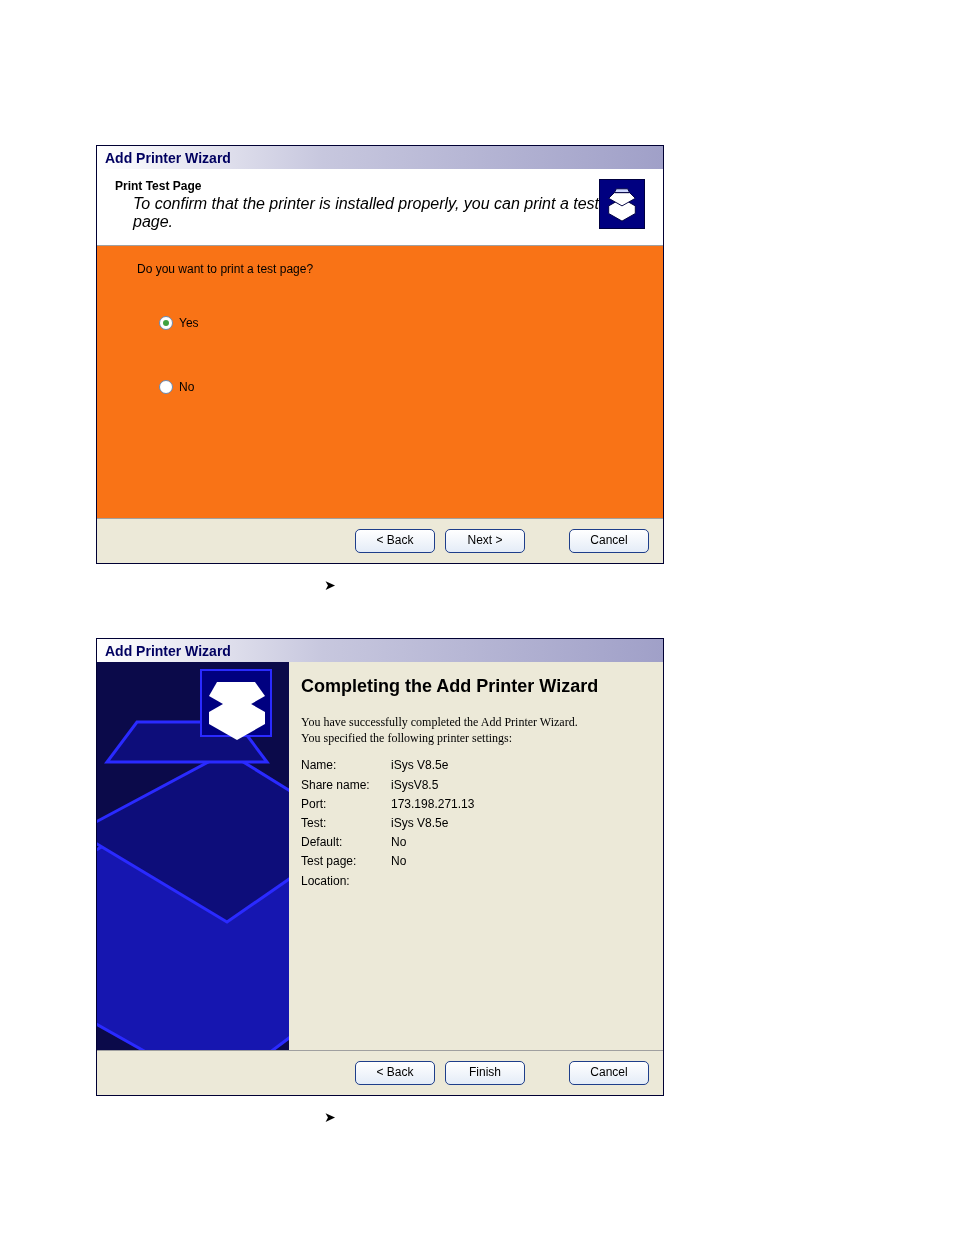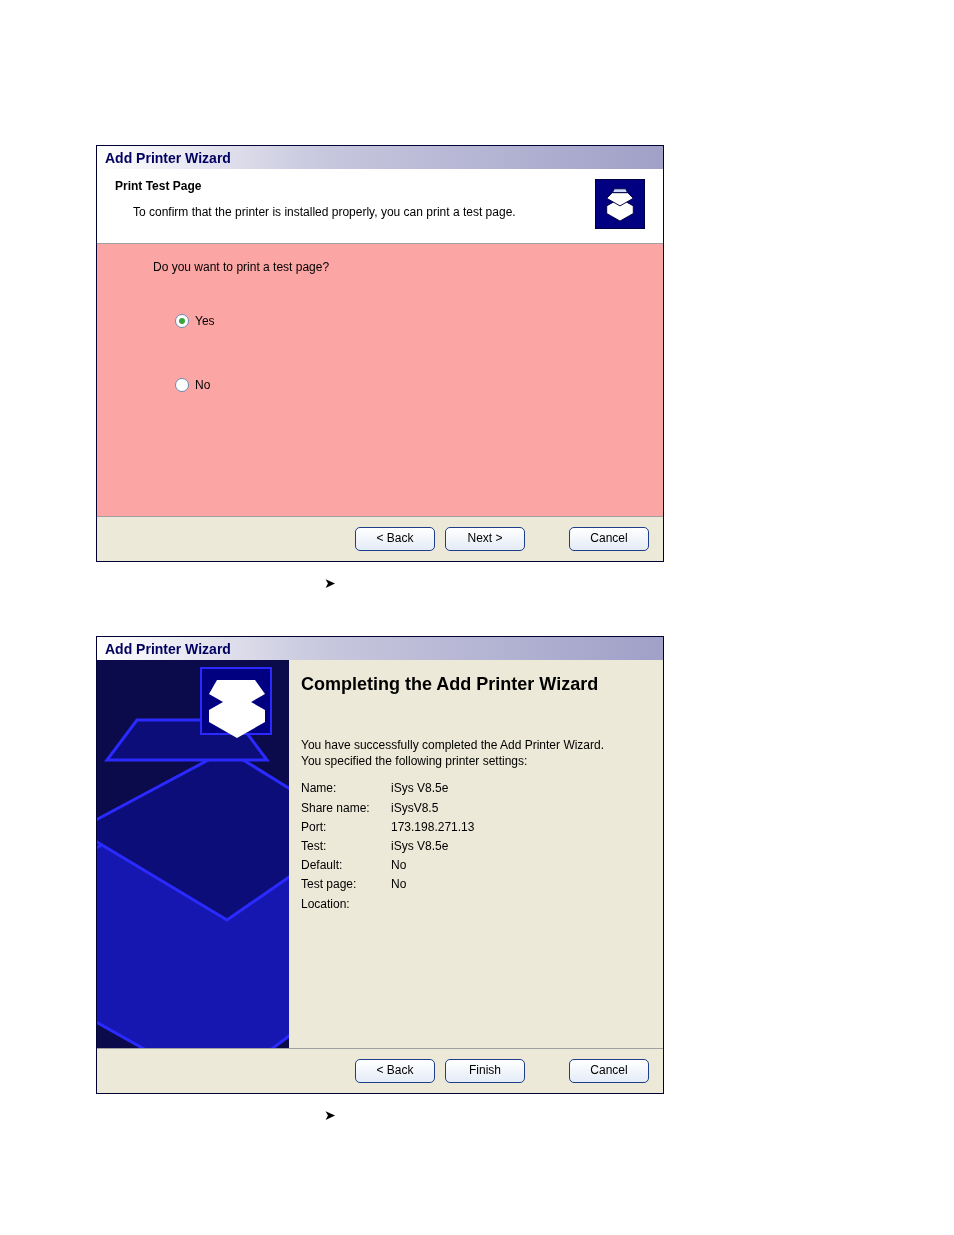--- a/index.html
+++ b/index.html
@@ -39,36 +39,37 @@
     padding: 10px 18px 14px 18px;
     display: flex;
     justify-content: space-between;
     align-items: flex-start;
   }
   .header-text-block .heading {
     font-weight: bold;
     font-size: 12px;
   }
   .header-text-block .subheading {
-    font-size: 12px;
+    font-size: 16px;
     margin-left: 18px;
-    margin-top: 12px;
+    margin-top: 2px;
+    font-style: italic;
   }
   .printer-icon-small {
     width: 48px;
     height: 48px;
     background: #000080;
     border: 1px solid #000040;
     display: flex;
     align-items: center;
     justify-content: center;
   }
   .body-pane {
-    background: #fca5a5;
-    padding: 16px 40px 0 56px;
+    background: #f97316;
+    padding: 16px 40px 0 40px;
     min-height: 256px;
     font-size: 12px;
   }
   .question {
     margin-bottom: 8px;
   }
   .radio-row {
     display: flex;
     align-items: flex-start;
     margin-left: 22px;
@@ -144,23 +145,24 @@
     padding: 10px 14px 0 12px;
     font-size: 12px;
   }
   .big-heading {
     font-size: 18px;
     font-weight: bold;
     margin-bottom: 4px;
     margin-top: 4px;
   }
   .para {
-    margin-top: 42px;
+    margin-top: 17px;
     margin-bottom: 10px;
     line-height: 1.35;
+    font-family: Liberation Serif, serif;
   }
   .settings-row {
     display: flex;
     line-height: 1.6;
   }
   .settings-row .k {
     width: 90px;
   }
   .close-text {
     margin-top: 30px;

